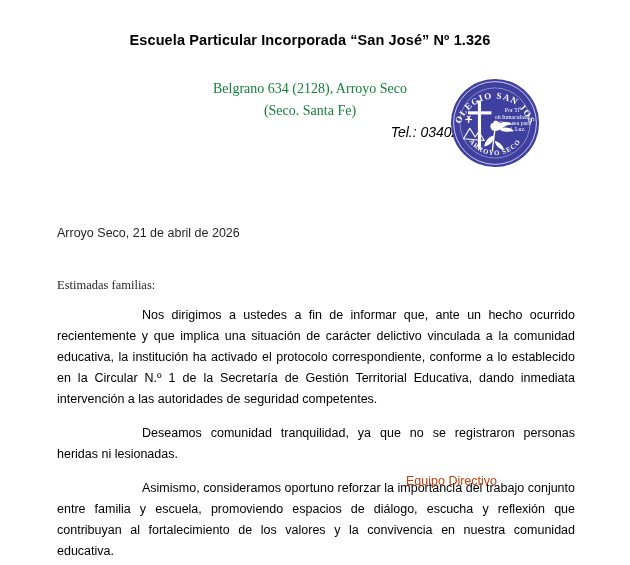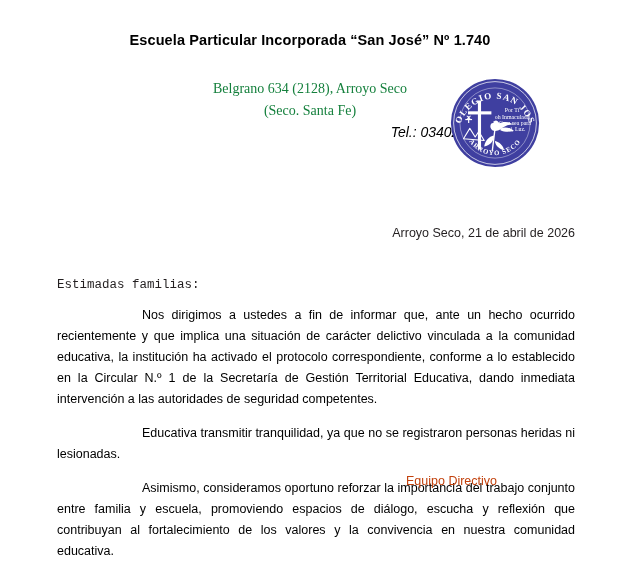--- a/index.html
+++ b/index.html
@@ -83,33 +83,32 @@
     width: 90px;
     height: 90px;
   }
 
   
   .date-line {
     position: absolute;
     left: 57px;
     top: 224px;
     width: 518px;
-    text-align: right;
     font-family: "Liberation Sans", sans-serif;
     font-size: 12.5px;
     line-height: 18px;
     color: #231f20;
   }
 
   .salutation {
     position: absolute;
     left: 57px;
     top: 276px;
     width: 518px;
-    font-family: Liberation Mono, monospace;
+    font-family: Liberation Serif, serif;
     font-size: 12.5px;
     line-height: 18px;
     color: #231f20;
   }
 
   .body-block {
     position: absolute;
     left: 57px;
     top: 305px;
     width: 518px;
@@ -141,21 +140,21 @@
     color: #c2410c;
   }
 </style>
 </head>
 <body>
 
 <div class="page">
 
   <div class="letterhead">
 
-    <div class="org-title">Escuela Particular Incorporada “San José” Nº 1.740</div>
+    <div class="org-title">Escuela Particular Incorporada “San José” Nº 1.326</div>
 
     <div class="org-address">
       <div>Belgrano 634 (2128), Arroyo Seco</div>
       <div>(Seco. Santa Fe)</div>
     </div>
 
     <div class="org-phone">Tel.: 03402 426097</div>
 
     <div class="seal">
       <svg viewBox="0 0 200 200" xmlns="http://www.w3.org/2000/svg" aria-hidden="true">
@@ -207,19 +206,19 @@
       </svg>
     </div>
   </div>
 
   <div class="date-line">Arroyo Seco,  21 de abril de 2026</div>
 
   <div class="salutation">Estimadas familias:</div>
 
   <div class="body-block">
     <p class="para">Nos dirigimos a ustedes a fin de informar que, ante un hecho ocurrido recientemente y que implica una situación de carácter delictivo vinculada a la comunidad educativa, la institución ha activado el protocolo correspondiente, conforme a lo establecido en la Circular N.º 1 de la Secretaría de Gestión Territorial Educativa, dando inmediata intervención a las autoridades de seguridad competentes.</p>
-    <p class="para">Educativa transmitir tranquilidad, ya que no se registraron personas heridas ni lesionadas.</p>
+    <p class="para">Deseamos comunidad tranquilidad, ya que no se registraron personas heridas ni lesionadas.</p>
     <p class="para">Asimismo, consideramos oportuno reforzar la importancia del trabajo conjunto entre familia y escuela, promoviendo espacios de diálogo, escucha y reflexión que contribuyan al fortalecimiento de los valores y la convivencia en nuestra comunidad educativa.</p>
   </div>
 
   <div class="signature">Equipo Directivo</div>
 
 </div>
 
 </body></html>

